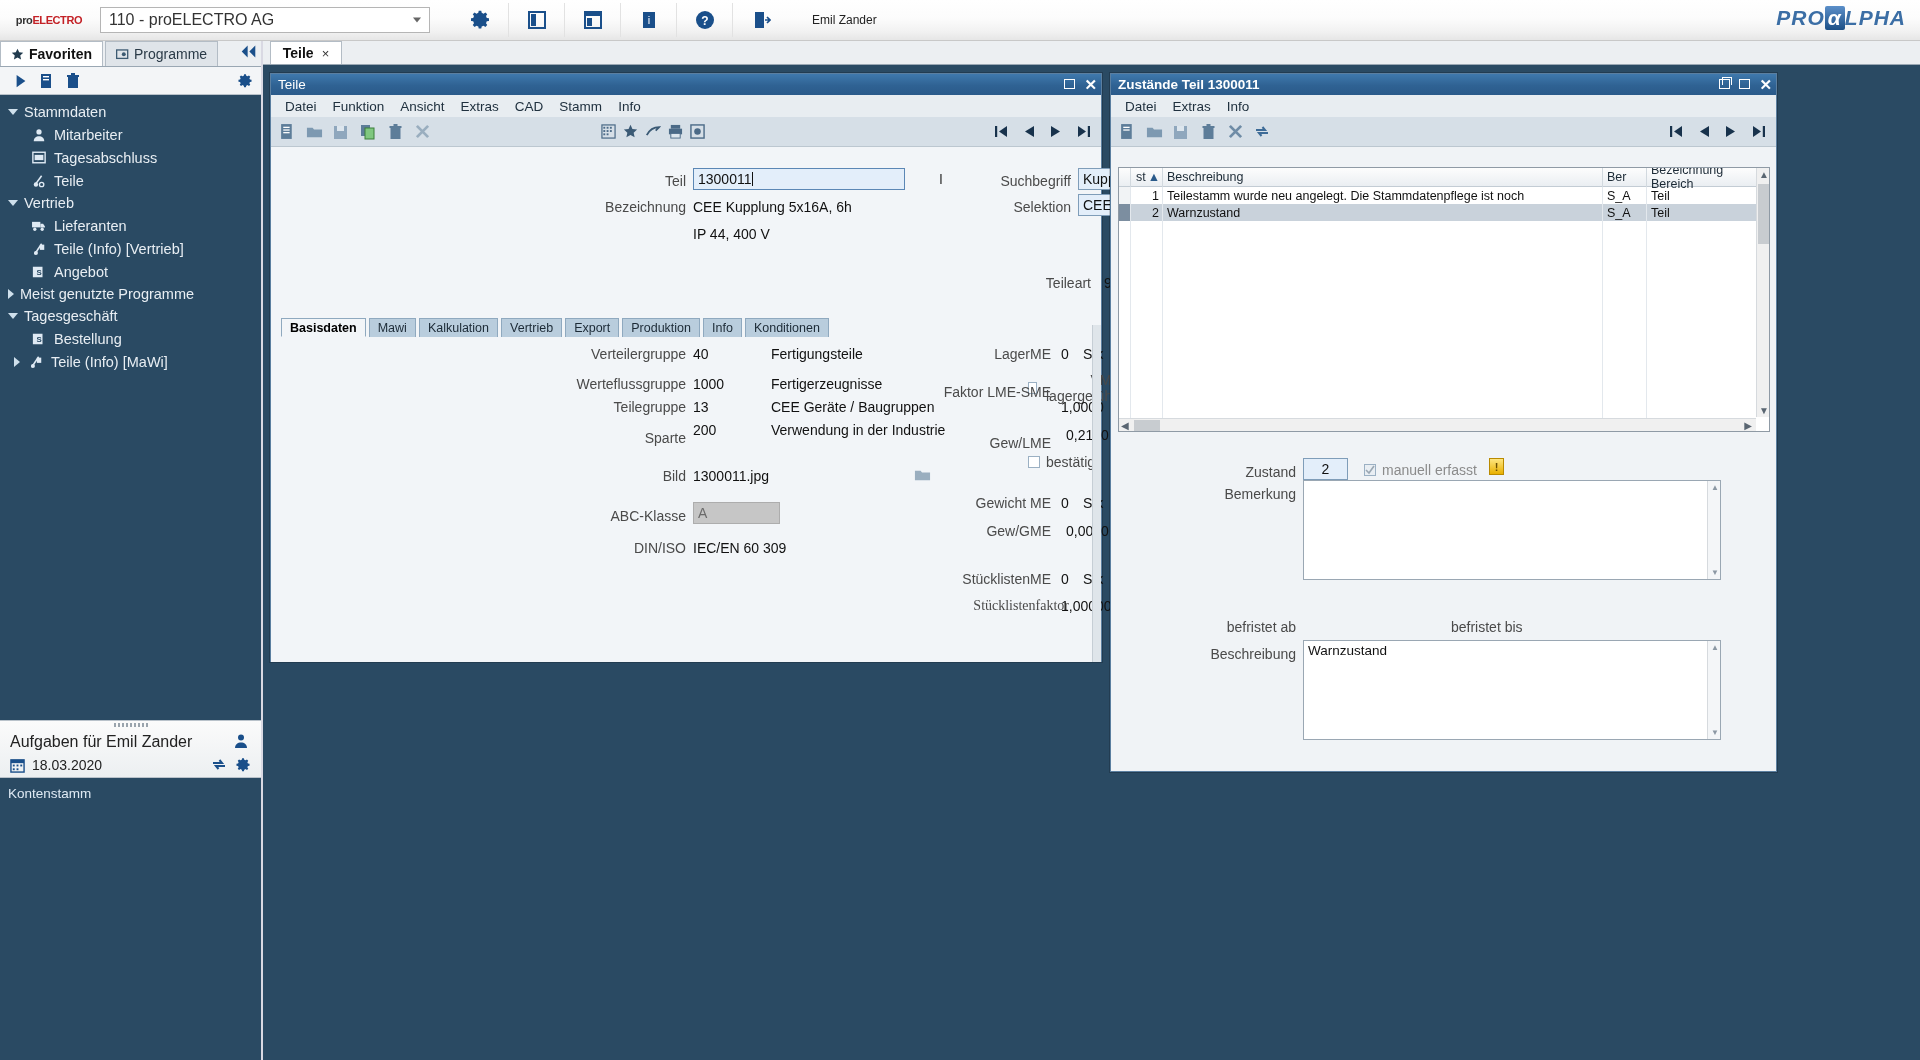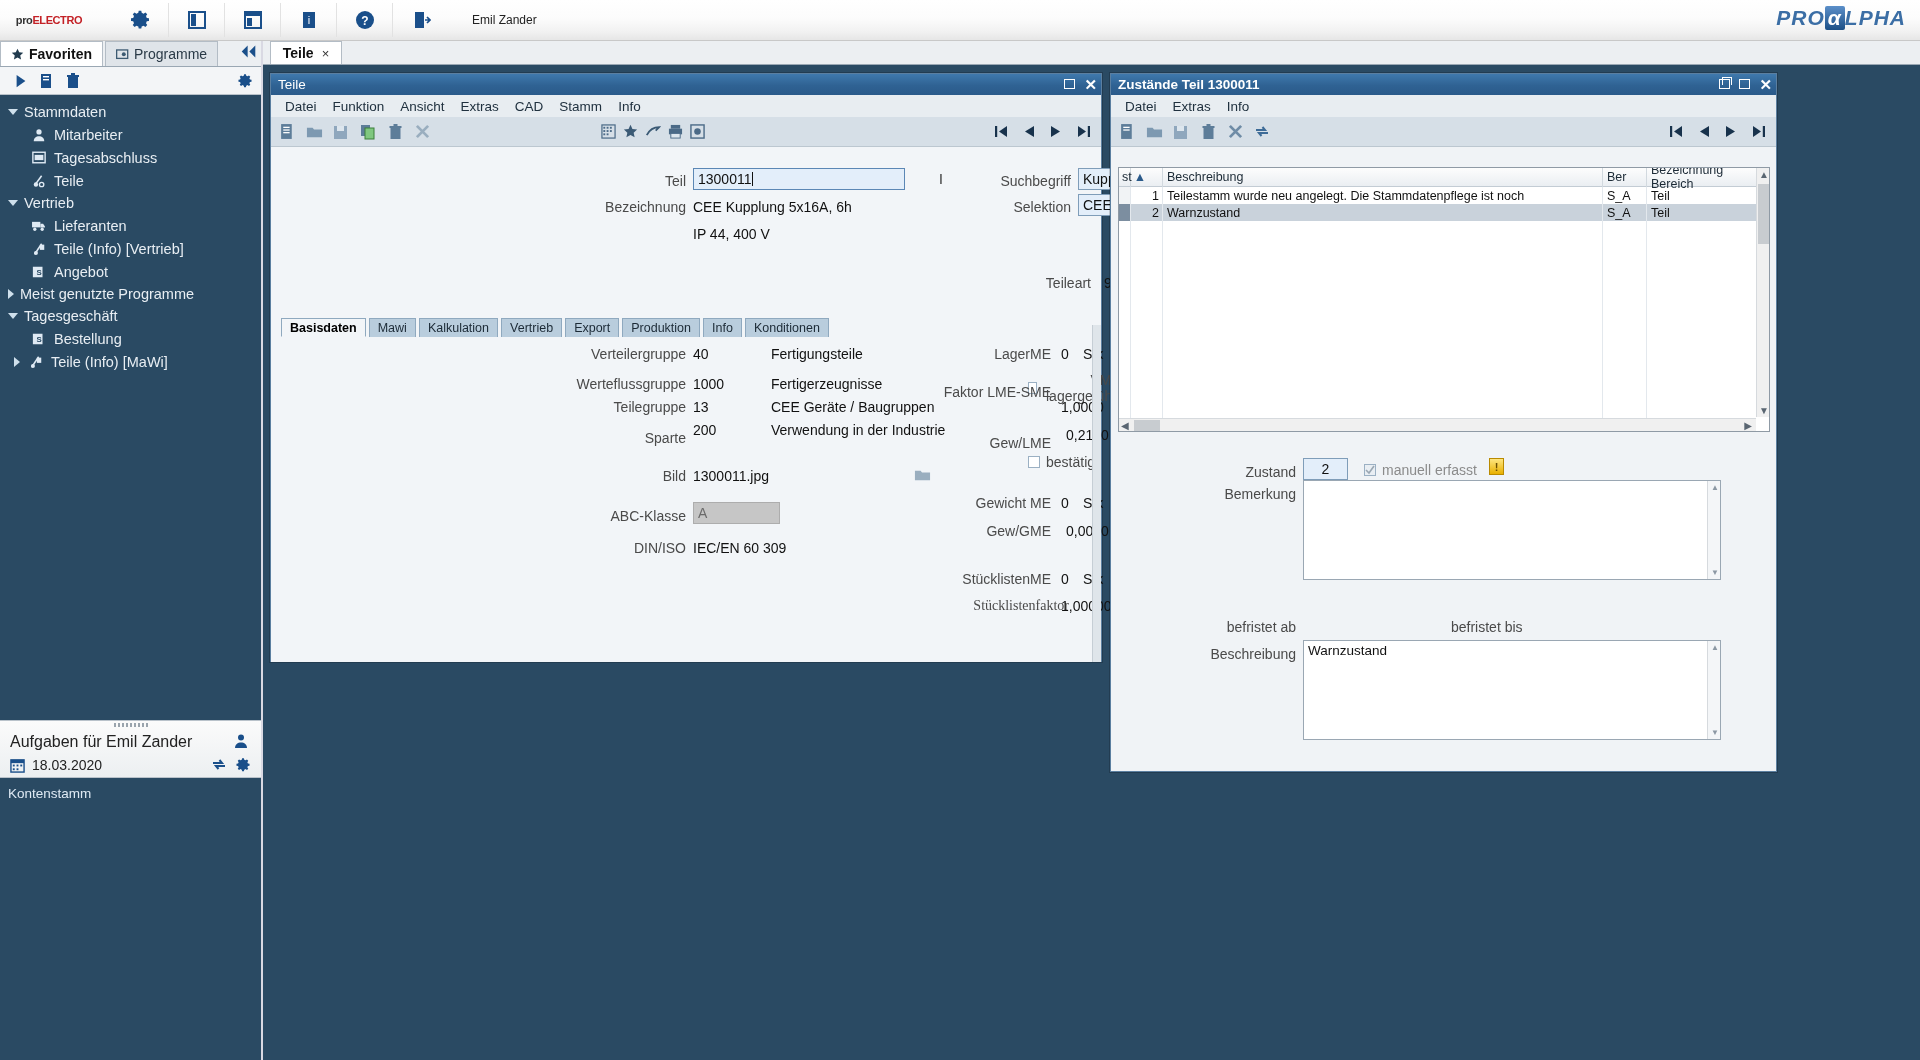--- a/index.html
+++ b/index.html
@@ -228,20 +228,24 @@
 <body>
 
 <div id="root">
 
   <div class="topbar">
     <div class="brandlogo">
       <span>pro</span>
         <span class="red">ELECTRO</span>
     </div>
 
+    <div class="companysel">
+      <span>110 - proELECTRO AG</span>
+      <span class="caret"></span>
+    </div>
 
     <div class="topicons">
       <div class="topicon">
         <svg width="22" height="22" viewBox="0 0 24 24" fill="#1a4f8a">
             <path d="M12 8a4 4 0 100 8 4 4 0 000-8zm0 2.2a1.8 1.8 0 110 3.6 1.8 1.8 0 010-3.6z"></path>
             <path d="M10.6 1.8h2.8l.45 2.4 2.05.85 2-1.35 2 2-1.35 2 .85 2.05 2.4.45v2.8l-2.4.45-.85 2.05 1.35 2-2 2-2-1.35-2.05.85-.45 2.4h-2.8l-.45-2.4-2.05-.85-2 1.35-2-2 1.35-2-.85-2.05-2.4-.45v-2.8l2.4-.45.85-2.05-1.35-2 2-2 2 1.35 2.05-.85z"></path>
           </svg>
       </div>
       <div class="topicon">
         <svg width="20" height="20" viewBox="0 0 20 20">
@@ -845,21 +849,21 @@
               <path d="M1 1l8 5.5L1 12z" fill="#18324c"></path>
             </svg>
           </span>
       </div>
     </div>
 
     <div style="position:absolute; left:7px; top:93px; width:652px; height:265px; border:1px solid #8f9aa5; background:#fff; overflow:hidden;">
 
       <div class="grid-head">
         <div class="gh" style="width:12px;"></div>
-        <div class="gh" style="width:32px; justify-content:flex-end; padding-right:16px;">
+        <div class="gh" style="width:32px; justify-content:flex-end; padding-right:2px;">
           <span>st</span>
           <span style="margin-left:2px; color:#2a5a8a;">▲</span>
         </div>
         <div class="gh" style="width:440px;">
           <span>Beschreibung</span>
         </div>
         <div class="gh" style="width:44px;">
           <span>Ber</span>
         </div>
         <div class="gh" style="width:110px; border-right:none;">

